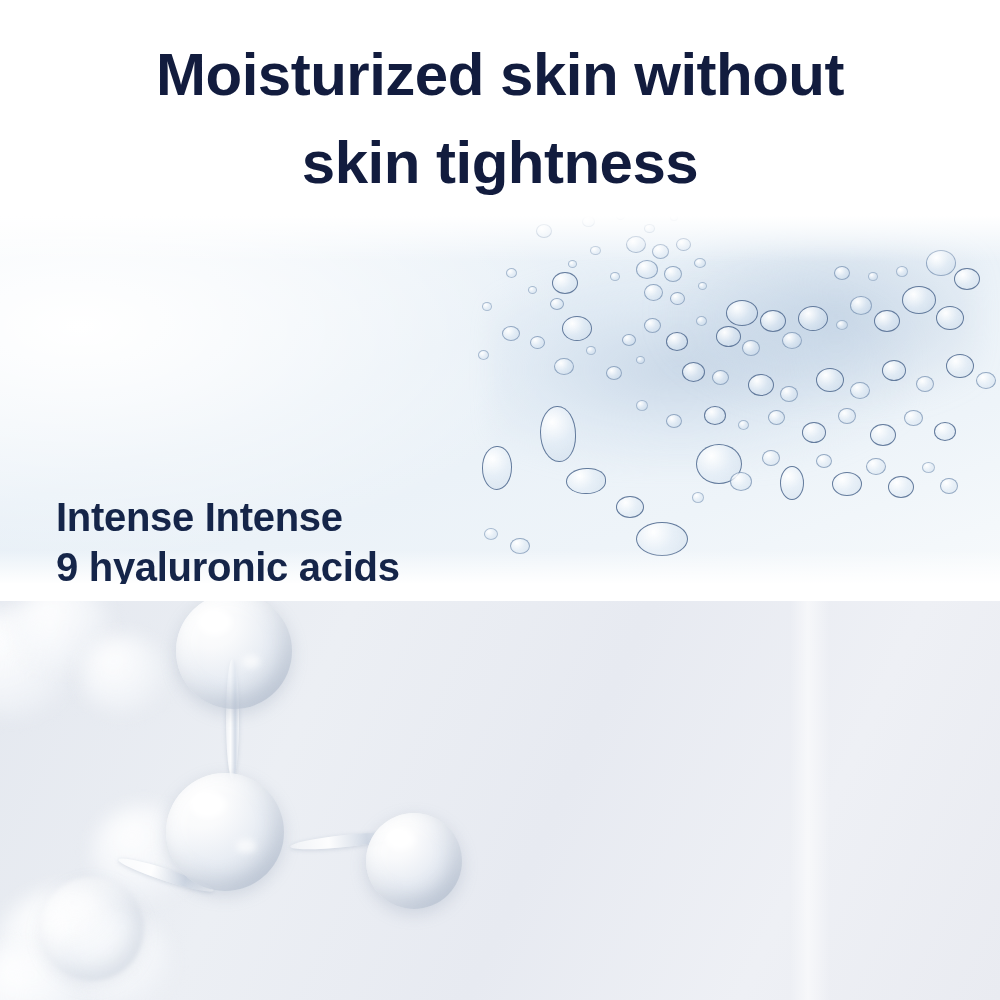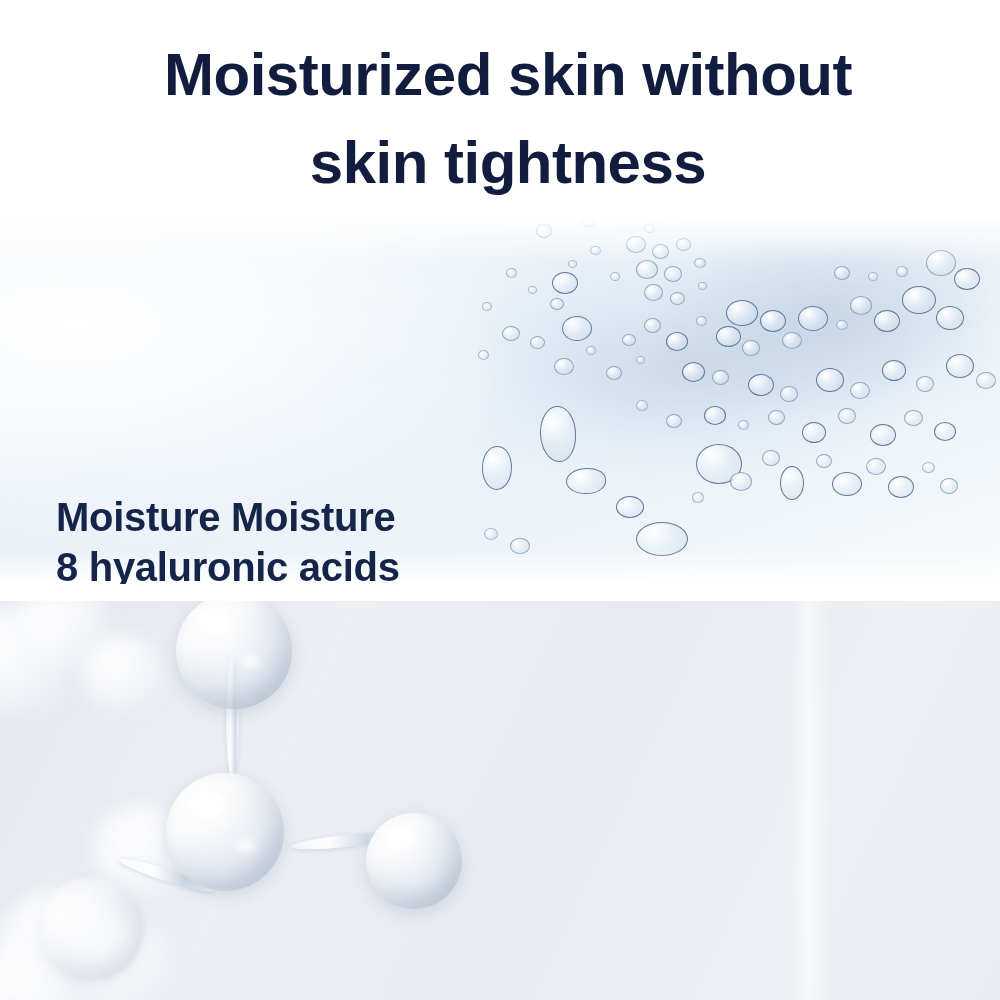--- a/index.html
+++ b/index.html
@@ -15,21 +15,21 @@
   #infographic {
     position: relative;
     width: 1000px;
     height: 1000px;
     background: #ffffff;
   }
 
   
   .header {
     position: absolute;
-    left: 8px; top: 0;
+    left: 0; top: 0;
     width: 860px;
     height: 216px;
     background: #ffffff;
     z-index: 5;
   }
   .header-title {
     position: absolute;
     left: 0; top: 38px;
     width: 1000px;
     text-align: center;
@@ -280,22 +280,22 @@
       <div class="bub sm" style="left:436px;top:248px;width:20px;height:17px;"></div>
       <div class="bub sm dk" style="left:458px;top:266px;width:26px;height:22px;"></div>
       <div class="bub tiny" style="left:492px;top:252px;width:13px;height:11px;"></div>
       <div class="bub sm" style="left:510px;top:268px;width:18px;height:16px;"></div>
       <div class="bub tiny" style="left:54px;top:318px;width:14px;height:12px;"></div>
       <div class="bub sm" style="left:80px;top:328px;width:20px;height:16px;"></div>
     </div>
 
     <div class="tb1">
       <div class="hl">
-        <div>Moisture Moisture</div>
-        <div>8 hyaluronic acids</div>
+        <div>Intense Intense</div>
+        <div>9 hyaluronic acids</div>
       </div>
 
     </div>
   </div>
 
   <div class="divider"></div>
 
   <div class="panel2">
 
     <div class="mol-art">

